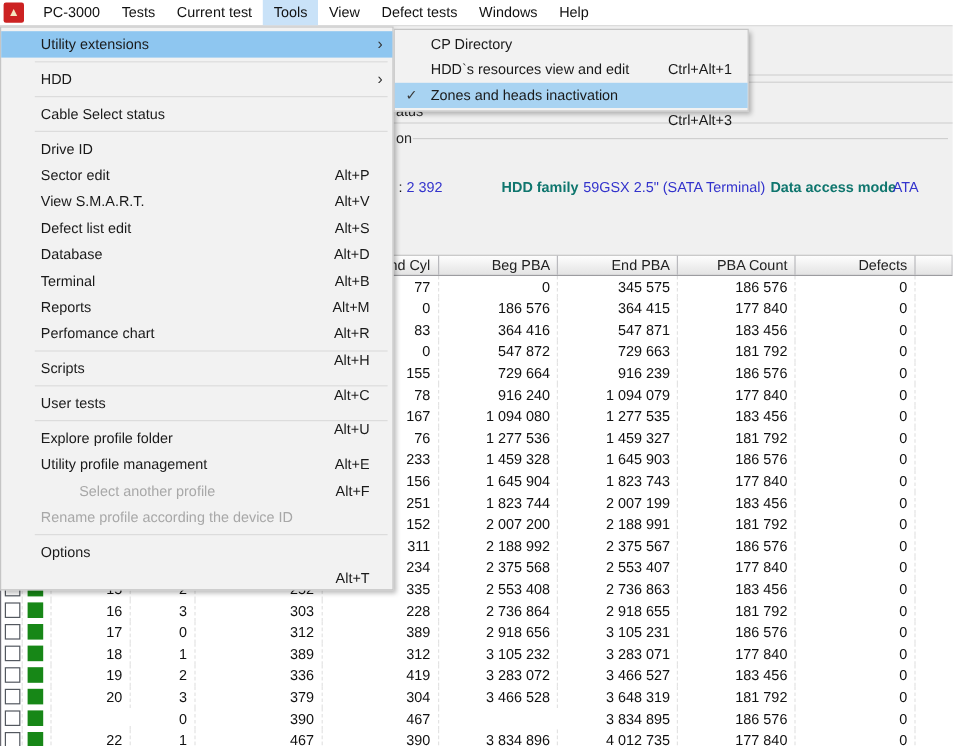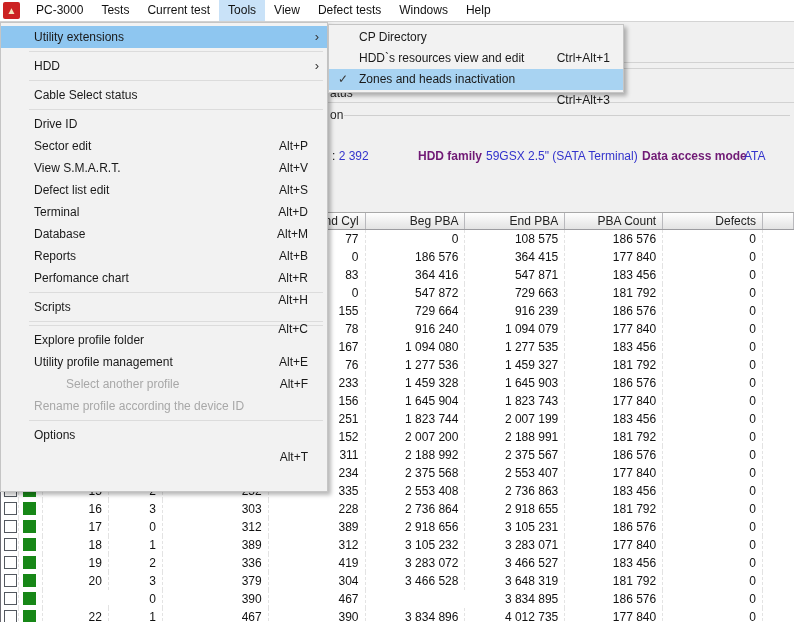--- a/index.html
+++ b/index.html
@@ -10,21 +10,21 @@
            border-bottom:1px solid #d4d4d4;display:flex;align-items:center;z-index:5;box-sizing:border-box;}
   .app-icon{width:17px;height:17px;background:#cc2222;border-radius:2px;margin:0 7px 0 3px;
             display:flex;align-items:center;justify-content:center;color:#f4e6c0;font-size:10px;line-height:17px;}
   .mb-item{padding:0 9px;height:21px;line-height:21px;white-space:nowrap;cursor:default;}
   .mb-item.active{background:#c9e2f8;}
   
   .panel{position:absolute;left:0;top:22px;width:794px;height:190px;background:#f0f0f0;}
   .hline{position:absolute;height:1px;background:#d2d2d2;}
   .frag{position:absolute;color:#2a2a2a;white-space:nowrap;}
   .info{position:absolute;top:148px;height:16px;line-height:16px;white-space:nowrap;}
-  .b{font-weight:bold;color:#701a75;}
+  .b{font-weight:bold;color:#0f766e;}
   .blue{color:#3333cc;}
   
   .table{position:absolute;left:0;top:212px;width:794px;height:410px;background:#fff;
          overflow:hidden;border-left:1px solid #6a6a72;box-sizing:border-box;}
   .thead{display:flex;height:18px;background:linear-gradient(#fefefe,#e3e3e3);
          border-top:1px solid #a8a8a8;border-bottom:1px solid #9c9ca0;box-sizing:border-box;}
   .th{box-sizing:border-box;border-right:1px solid #b9b9bd;text-align:right;
       padding-right:6px;line-height:16px;color:#222;overflow:hidden;white-space:pre;}
   .tr{display:flex;height:18px;}
   .td{box-sizing:border-box;border-right:1px dashed #e3e3e3;text-align:right;
@@ -92,21 +92,21 @@
       </div>
     <div id="tbody">
         <div class="tr">
           <div class="td ctr" style="width: 18px;"></div>
           <div class="td ctr" style="width: 24px;"></div>
           <div class="td" style="width: 66px;"></div>
           <div class="td" style="width: 54px;"></div>
           <div class="td" style="width: 106px;"></div>
           <div class="td" style="width: 97px;">77</div>
           <div class="td" style="width: 100px;">0</div>
-          <div class="td" style="width: 100px;">108 575</div>
+          <div class="td" style="width: 100px;">345 575</div>
           <div class="td" style="width: 98px;">186 576</div>
           <div class="td" style="width: 100px;">0</div>
           <div class="td" style="width: 31px; border-right: none;"></div>
         </div>
         <div class="tr">
           <div class="td ctr" style="width: 18px;"></div>
           <div class="td ctr" style="width: 24px;"></div>
           <div class="td" style="width: 66px;"></div>
           <div class="td" style="width: 54px;"></div>
           <div class="td" style="width: 106px;"></div>
@@ -396,27 +396,28 @@
       <div class="dd-item hl"><div style="display: inline;">Utility extensions</div><div class="dd-arrow" style="position: absolute;">›</div></div>
       <div class="dd-sep"></div>
       <div class="dd-item"><div style="display: inline;">HDD</div><div class="dd-arrow" style="position: absolute;">›</div></div>
       <div class="dd-sep"></div>
       <div class="dd-item"><div style="display: inline;">Cable Select status</div></div>
       <div class="dd-sep"></div>
       <div class="dd-item"><div style="display: inline;">Drive ID</div><div class="dd-shortcut" style="position: absolute;">Alt+P</div></div>
       <div class="dd-item"><div style="display: inline;">Sector edit</div><div class="dd-shortcut" style="position: absolute;">Alt+V</div></div>
       <div class="dd-item"><div style="display: inline;">View S.M.A.R.T.</div><div class="dd-shortcut" style="position: absolute;">Alt+S</div></div>
       <div class="dd-item"><div style="display: inline;">Defect list edit</div><div class="dd-shortcut" style="position: absolute;">Alt+D</div></div>
+      <div class="dd-item"><div style="display: inline;">Database</div><div class="dd-shortcut" style="position: absolute;">Alt+B</div></div>
       <div class="dd-item"><div style="display: inline;">Terminal</div><div class="dd-shortcut" style="position: absolute;">Alt+M</div></div>
-      <div class="dd-item"><div style="display: inline;">Database</div><div class="dd-shortcut" style="position: absolute;">Alt+B</div></div>
       <div class="dd-item"><div style="display: inline;">Reports</div><div class="dd-shortcut" style="position: absolute;">Alt+R</div></div>
       <div class="dd-item"><div style="display: inline;">Perfomance chart</div><div class="dd-shortcut" style="position: absolute;">Alt+H</div></div>
       <div class="dd-sep"></div>
       <div class="dd-item"><div style="display: inline;">Scripts</div><div class="dd-shortcut" style="position: absolute;">Alt+C</div></div>
       <div class="dd-sep"></div>
+      <div class="dd-item"><div style="display: inline;">User tests</div><div class="dd-shortcut" style="position: absolute;">Alt+U</div></div>
       <div class="dd-sep"></div>
       <div class="dd-item"><div style="display: inline; text-align: right;">Explore profile folder</div><div class="dd-shortcut" style="position: absolute;">Alt+E</div></div>
       <div class="dd-item"><div style="display: inline;">Utility profile management</div><div class="dd-shortcut" style="position: absolute;">Alt+F</div></div>
       <div class="dd-item disabled"><div style="display: inline; margin-left: 32px;">Select another profile</div></div>
       <div class="dd-item disabled"><div style="display: inline;">Rename profile according the device ID</div></div>
       <div class="dd-sep"></div>
       <div class="dd-item"><div style="display: inline;">Options</div><div class="dd-shortcut" style="position: absolute;">Alt+T</div></div>
     </div>
 
   <div class="submenu" id="submenu">

